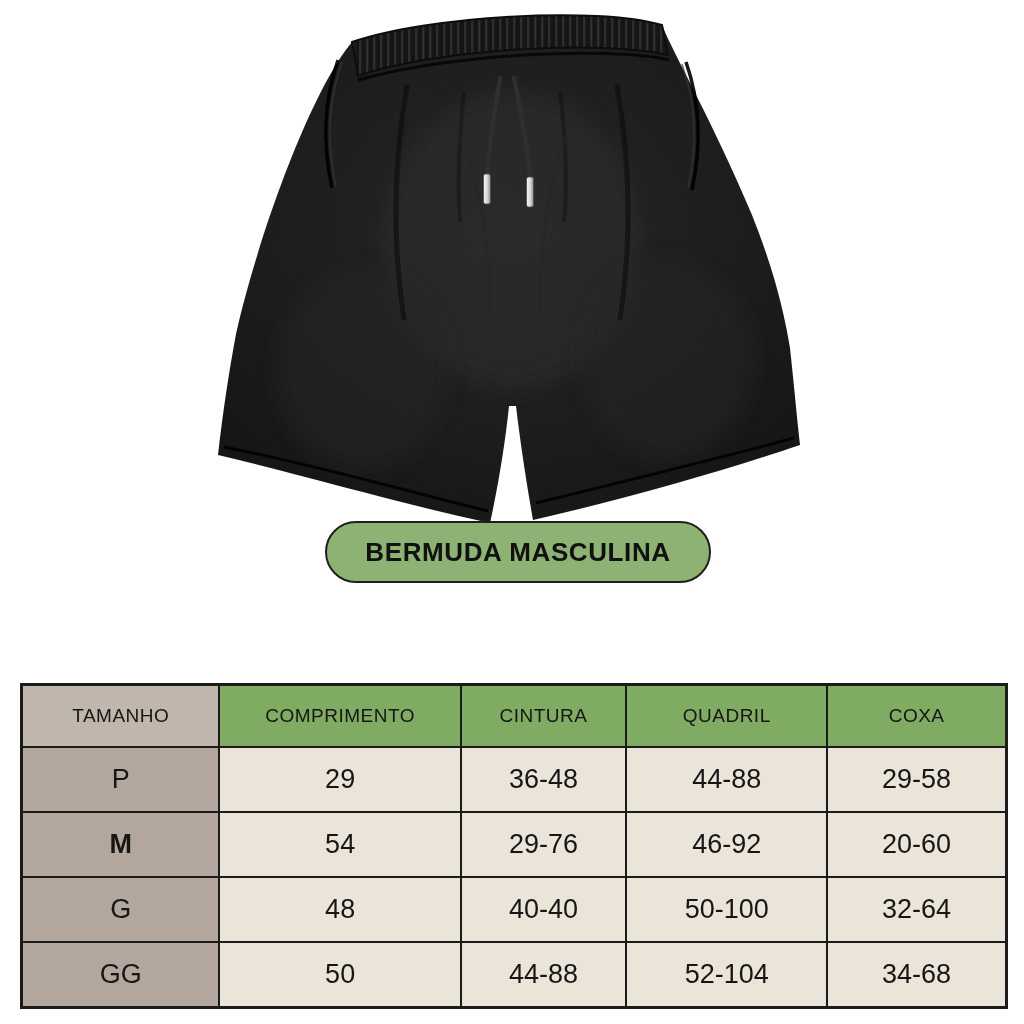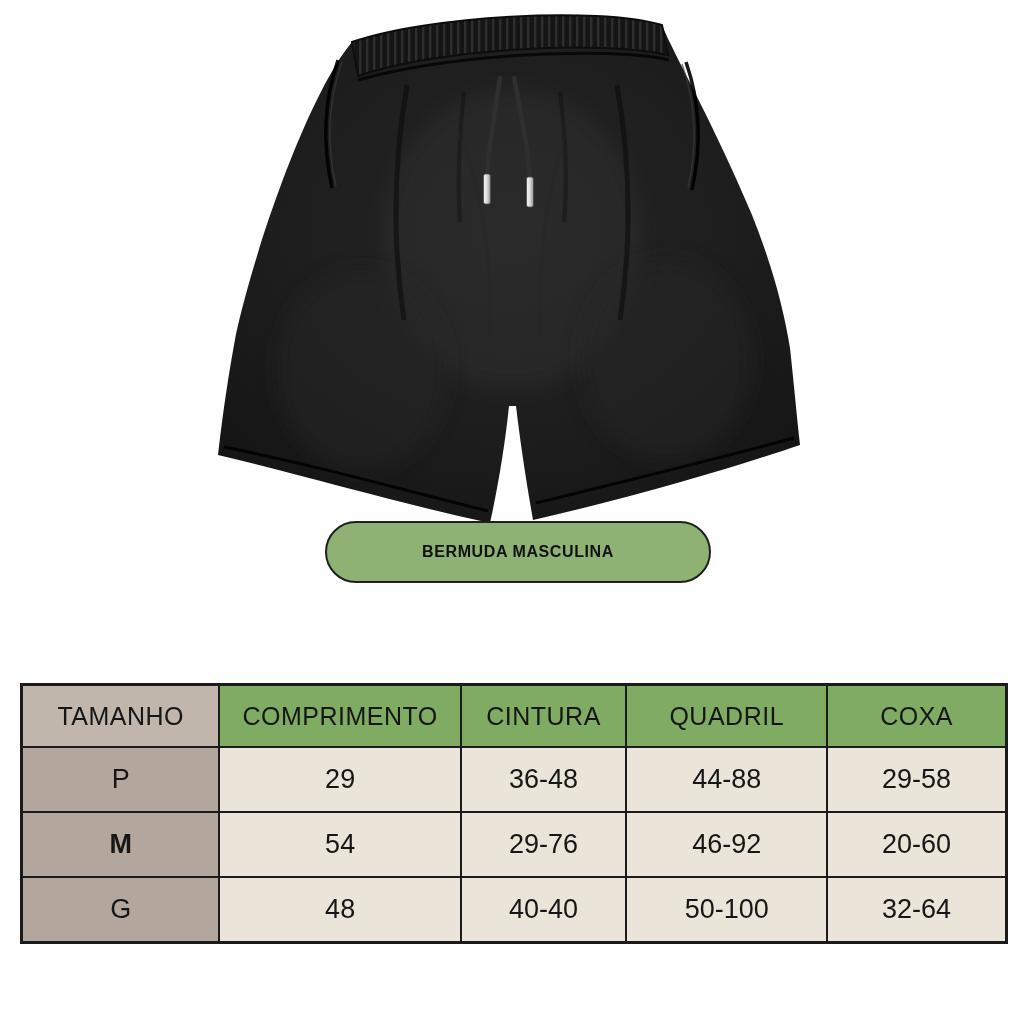--- a/index.html
+++ b/index.html
@@ -28,21 +28,21 @@
     position: absolute;
     left: 325px; top: 521px;
     width: 386px; height: 62px;
     background: var(--badge-bg, #8db273);
     border: 2px solid var(--badge-border, #1f1f1f);
     border-radius: 32px;
     box-sizing: border-box;
     display: flex; align-items: center; justify-content: center;
   }
   .badge span {
-    font-size: 16px;
+    font-size: 26px;
     font-weight: bold;
     letter-spacing: 0.6px;
     color: #111111;
   }
   
   .size-table {
     position: absolute;
     left: 20px; top: 683px;
     width: 988px;
     border-collapse: collapse;
@@ -51,21 +51,21 @@
   }
   .size-table th, .size-table td {
     border: 2px solid var(--table-border, #1b1b1b);
     text-align: center;
     vertical-align: middle;
     color: #161616;
     padding: 0;
   }
   .size-table thead th {
     height: 60px;
-    font-size: 25px;
+    font-size: 19px;
     font-weight: 400;
     letter-spacing: 0.5px;
     background: var(--header-green, #80ab62);
   }
   .size-table thead th.col-size {
     background: var(--header-taupe, #c1b6ac);
   }
   .size-table tbody td {
     height: 63px;
     font-size: 27px;
@@ -194,15 +194,22 @@
         <td>46-92</td>
         <td>20-60</td>
       </tr>
       <tr>
         <td class="size-cell">G</td>
         <td>48</td>
         <td>40-40</td>
         <td>50-100</td>
         <td>32-64</td>
       </tr>
+      <tr>
+        <td class="size-cell">GG</td>
+        <td>50</td>
+        <td>44-88</td>
+        <td>52-104</td>
+        <td>34-68</td>
+      </tr>
     </tbody>
   </table>
 </div>
 
 </body></html>

